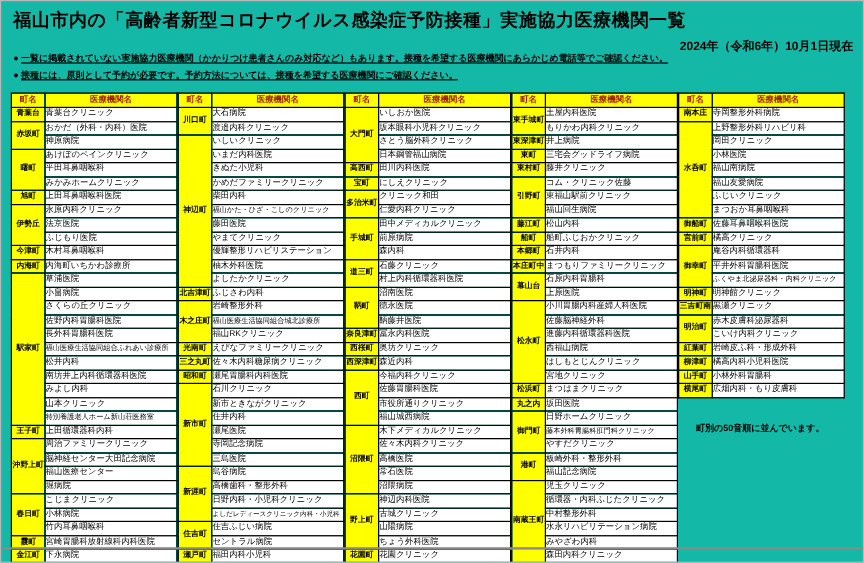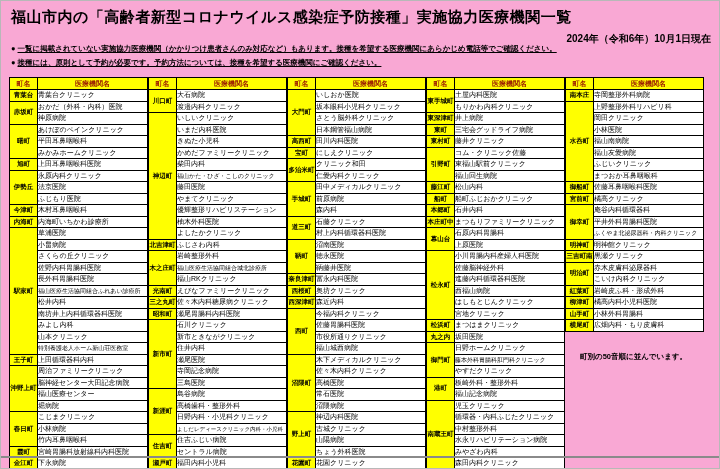--- a/index.html
+++ b/index.html
@@ -4,21 +4,21 @@
 <style>
   :root{
     --yellow:#ffff00;
     --hdr-red:#9b1b00;
     --line:#000000;
   }
   html,body{margin:0;padding:0;background:#e8e8e8;}
   .page{
     position:relative;
     width:720px;height:469px;
-    background:#f9a8d4;
+    background:#14b8a6;
     border:1px solid #b8b8b8;
     box-sizing:border-box;
     font-family:"Liberation Sans","DejaVu Sans",sans-serif;
     color:#000;
     overflow:hidden;
   }
   .title{
     position:absolute;top:7px;left:10px;
     font-size:15px;font-weight:bold;letter-spacing:0.5px;white-space:nowrap;
   }

